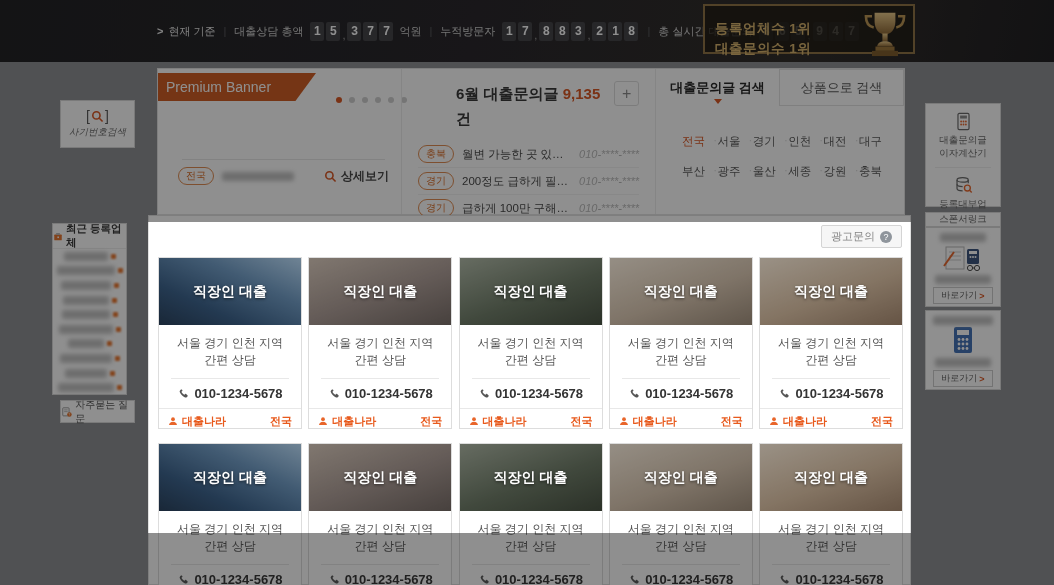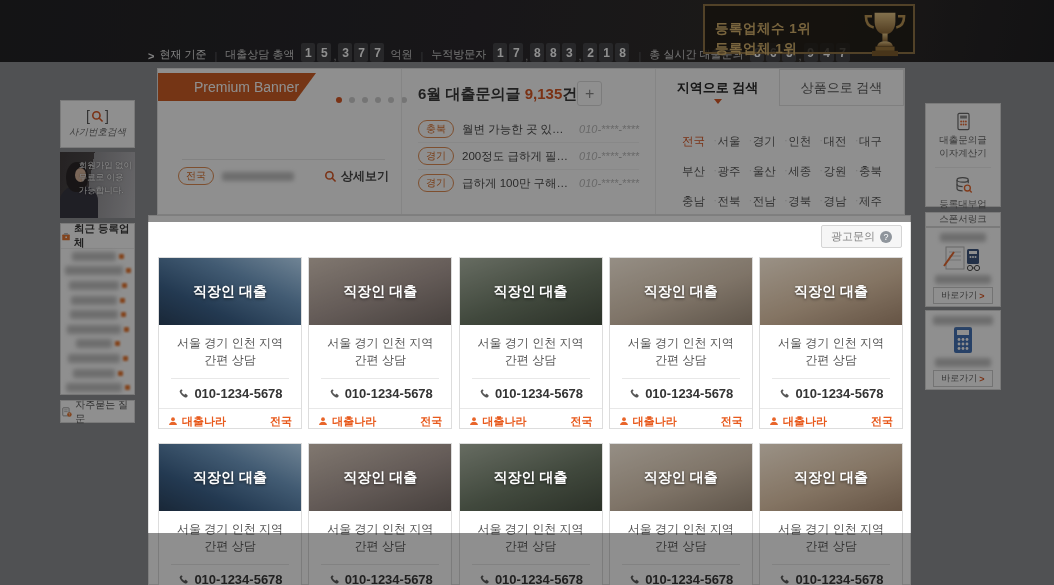--- a/index.html
+++ b/index.html
@@ -2,21 +2,21 @@
 <html><head>
 <meta charset="utf-8">
 <style>
   html,body{margin:0;padding:0;}
   body{font-family:"Liberation Sans","DejaVu Sans",sans-serif;}
   .page{position:relative;width:1054px;height:585px;overflow:hidden;background:#8b8d90;}
 
   
   .top-banner{position:absolute;left:0;top:0;width:1054px;height:62px;
     background:linear-gradient(100deg,#1c1c1f 0%,#232125 45%,#2b2724 75%,#1a191c 100%);}
-  .stats{position:absolute;left:148px;top:0;height:62px;display:flex;align-items:flex-end;
+  .stats{position:absolute;left:157px;top:0;height:62px;display:flex;align-items:center;
     font-size:11px;color:#c9c9c9;white-space:nowrap;}
   .stats .chev::before{content:">";color:#e9e9e9;font-weight:bold;margin-right:5px;}
   .stats .prefix{color:#e3e3e3;}
   .stats .vd{color:#55555a;margin:0 8px;}
   .stats .slabel{color:#cfcfcf;margin-right:6px;}
   .stats .sunit{margin-left:5px;}
   .digits{display:inline-flex;align-items:flex-end;}
   .digits .digit{display:inline-flex;align-items:center;justify-content:center;
     width:14px;height:19px;margin:0 1px;background:#3f3f43;border-radius:2px;
     color:#fff;font-weight:bold;font-size:12px;}
@@ -29,36 +29,36 @@
 
   
   .strip{position:absolute;left:157px;top:68px;width:748px;height:147px;background:#fff;
     border:1px solid #e1e1e1;box-sizing:border-box;display:flex;}
   .col-premium{position:relative;width:243px;flex:none;}
   .col-inquiry{position:relative;width:255px;flex:none;border-left:1px solid #ededed;border-right:1px solid #ededed;box-sizing:border-box;padding:12px 16px 0;}
   .col-region{position:relative;width:248px;flex:none;}
 
   .ribbon{position:absolute;left:0;top:4px;width:158px;height:28px;background:#cf5a1e;
     clip-path:polygon(0 0,100% 0,87% 100%,0 100%);display:flex;align-items:center;}
-  .ribbon span{color:#fff;font-size:14px;padding-left:36px;}
+  .ribbon span{color:#fff;font-size:14px;padding-left:8px;}
   .dots{position:absolute;left:178px;top:28px;display:flex;gap:7px;}
   .dot{width:6px;height:6px;border-radius:50%;background:#cfcfcf;}
   .dot.active{background:#d9531e;}
   .p-title{position:absolute;left:24px;top:57px;font-size:16px;font-weight:bold;color:#333;}
   .p-title .acc{color:#e85a1d;}
   .p-div{position:absolute;left:24px;right:16px;top:90px;border-top:1px solid #e7e7e7;}
   .p-row{position:absolute;left:20px;right:12px;top:98px;display:flex;align-items:center;}
   .pill{border:1px solid #e08a4e;color:#d86a23;border-radius:9px;font-size:10px;
     padding:1px 7px;white-space:nowrap;flex:none;}
   .bbar{height:9px;background:#c2c2c2;border-radius:2px;filter:blur(2px);}
   .p-name{width:72px;margin-left:8px;}
   .p-detail{margin-left:auto;display:flex;align-items:center;gap:4px;
     font-size:12px;font-weight:bold;color:#444;}
 
-  .inq-head{display:flex;align-items:flex-start;}
+  .inq-head{display:flex;align-items:flex-start;margin-left:38px;}
   .inq-title{font-size:15px;font-weight:bold;color:#333;line-height:25px;}
   .inq-title .cnt{color:#d9531e;}
   .plus-btn{width:25px;height:25px;border:1px solid #ddd;border-radius:3px;background:#fff;
     color:#888;font-size:16px;line-height:23px;text-align:center;box-sizing:border-box;}
   .inq-list{margin-top:10px;}
   .inq-item{display:flex;align-items:center;gap:8px;height:26px;}
   .inq-item + .inq-item{border-top:1px solid #f2f2f2;}
   .inq-text{flex:1;font-size:11.5px;color:#444;white-space:nowrap;overflow:hidden;text-overflow:ellipsis;}
   .inq-phone{font-size:11px;color:#b8b8b8;flex:none;font-style:italic;}
 
@@ -80,21 +80,21 @@
     align-items:center;justify-content:center;gap:3px;}
   .fraud-icon{display:flex;align-items:center;gap:1px;color:#555;font-size:14px;line-height:1;}
   .lbox1 .lab{font-size:9.5px;color:#666;font-style:italic;}
   .lphoto{position:absolute;left:60px;top:152px;width:75px;height:66px;overflow:hidden;
     background:linear-gradient(100deg,#3c3738 0%,#474243 40%,#8f8e92 40%,#b7b6ba 100%);}
   .lphoto .hair{position:absolute;left:6px;top:10px;width:22px;height:30px;background:#241f20;border-radius:50% 50% 45% 45%;}
   .lphoto .face{position:absolute;left:15px;top:16px;width:11px;height:14px;background:#d9b49a;border-radius:50%;}
   .lphoto .body{position:absolute;left:0px;top:34px;width:38px;height:32px;background:#31303b;border-radius:45% 45% 0 0;}
   .ph-text{position:absolute;right:3px;top:7px;color:#f2f2f2;font-size:8.5px;line-height:1.45;
     text-align:left;text-shadow:0 0 2px rgba(0,0,0,.6);}
-  .lrecent{left:60px;top:223px;width:75px;height:172px;}
+  .lrecent{left:52px;top:223px;width:75px;height:172px;}
   .lrecent .hd{height:24px;display:flex;align-items:center;justify-content:center;gap:3px;
     font-size:10.5px;font-weight:bold;color:#333;border-bottom:1px solid #eee;}
   .rrow{display:flex;align-items:center;justify-content:center;gap:3px;height:14.6px;}
   .rrow .chip{width:5px;height:5px;background:#e8742c;filter:blur(1px);flex:none;border-radius:1px;}
   .lfaq{left:60px;top:400px;width:75px;height:23px;display:flex;align-items:center;
     justify-content:center;gap:3px;font-size:10px;color:#555;}
 
   
   .rtools{left:925px;top:103px;width:76px;height:104px;display:flex;flex-direction:column;align-items:center;}
   .rtool{display:flex;flex-direction:column;align-items:center;gap:3px;padding-top:8px;}
@@ -190,21 +190,21 @@
           <span class="digit">6</span>
           <span class="digit">5</span>
           <span class="dcomma">,</span>
           <span class="digit">9</span>
           <span class="digit">4</span>
           <span class="digit">7</span>
         </span>
     </div>
     <div class="award">
       <div class="award-l">등록업체수 1위</div>
-      <div class="award-l">등록업체 1위</div>
+      <div class="award-l">대출문의수 1위</div>
       <svg class="trophy" width="52" height="56" viewBox="0 0 60 64">
         <defs>
             <linearGradient id="gld" x1="0" y1="0" x2="0" y2="1">
           <stop offset="0" stop-color="#e9c886"></stop>
               <stop offset="1" stop-color="#8a6430"></stop>
             </linearGradient>
           </defs>
         <path d="M18 4h24v10c0 9-5.4 15-12 15s-12-6-12-15z" fill="url(#gld)"></path>
         <path d="M15 8H8c0 8 4 12 9 13" stroke="#bb9450" stroke-width="3" fill="none"></path>
         <path d="M45 8h7c0 8-4 12-9 13" stroke="#bb9450" stroke-width="3" fill="none"></path>
@@ -267,70 +267,52 @@
   <div class="inq-item">
     <span class="pill t-region">경기</span>
     <span class="inq-text t-text">급하게 100만 구해봅니다</span>
     <span class="inq-phone t-phone">010-****-****</span>
   </div>
 </div>
     </div>
 
     <div class="col-region">
       <div class="tabs">
-        <div class="tab active">지역으로 검색</div>
+        <div class="tab active">대출문의글 검색</div>
         <div class="tab inactive">상품으로 검색</div>
       </div>
       <div class="region-rows" id="region-rows">
           <div class="r-row">
             <span class="r-item hl">전국</span>
             <span class="r-item">서울</span>
             <span class="r-item">경기</span>
             <span class="r-item">인천</span>
             <span class="r-item">대전</span>
             <span class="r-item">대구</span>
           </div>
           <div class="r-row">
             <span class="r-item">부산</span>
             <span class="r-item">광주</span>
             <span class="r-item">울산</span>
             <span class="r-item">세종</span>
             <span class="r-item">강원</span>
             <span class="r-item">충북</span>
           </div>
-          <div class="r-row">
-            <span class="r-item">충남</span>
-            <span class="r-item">전북</span>
-            <span class="r-item">전남</span>
-            <span class="r-item">경북</span>
-            <span class="r-item">경남</span>
-            <span class="r-item">제주</span>
-          </div>
         </div>
     </div>
   </div>
 
   <div class="sbox lbox1">
     <span class="fraud-icon">[<svg width="13" height="13" viewBox="0 0 18 18">
           <circle cx="7.5" cy="7.5" r="5" fill="none" stroke="#d9531e" stroke-width="2.2"></circle>
           <line x1="11.5" y1="11.5" x2="16" y2="16" stroke="#d9531e" stroke-width="2.2"></line>
         </svg>]</span>
     <span class="lab">사기번호검색</span>
   </div>
 
-  <div class="lphoto">
-    <span class="body"></span>
-    <span class="hair"></span>
-    <span class="face"></span>
-    <div class="ph-text">
-      <div>회원가입 없이</div>
-      <div>무료로 이용</div>
-      <div>가능합니다.</div>
-    </div>
-  </div>
 
   <div class="sbox lrecent">
     <div class="hd">
       <svg width="11" height="11" viewBox="0 0 16 16">
           <rect x="2" y="5" width="12" height="9" rx="1" fill="#e8742c"></rect>
           <rect x="5" y="2.5" width="6" height="3" fill="#b8b8b8"></rect>
           <rect x="7" y="8" width="2.5" height="2.5" fill="#fff"></rect>
         </svg>
       <span>최근 등록업체</span>
     </div>

